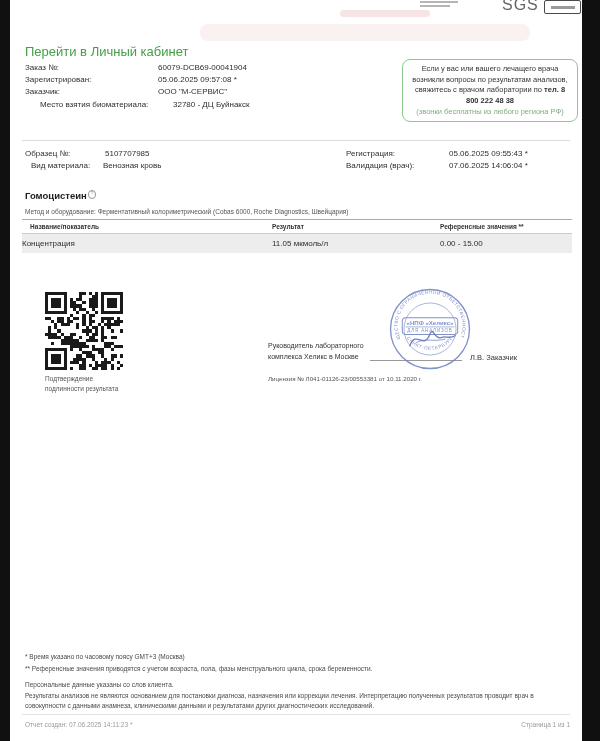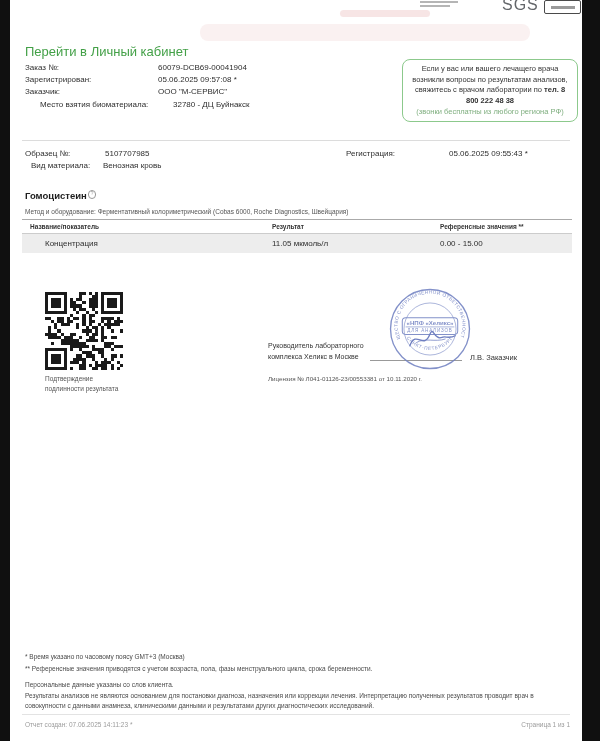--- a/index.html
+++ b/index.html
@@ -75,35 +75,36 @@
   </div>
 
   <div class="hline" style="left:12px;top:140px;width:548px;"></div>
 
   <div class="abs" style="left:15px;top:148px;">
     <div class="lblrow"><span class="lbl" style="width:80px;">Образец №:</span><span>5107707985</span></div>
     <div class="lblrow"><span class="lbl" style="width:72px;padding-left:6px;">Вид материала:</span><span>Венозная кровь</span></div>
   </div>
   <div class="abs" style="left:336px;top:148px;">
     <div class="lblrow"><span class="lbl" style="width:103px;">Регистрация:</span><span>05.06.2025 09:55:43 *</span></div>
+    <div class="lblrow"><span class="lbl" style="width:103px;">Валидация (врач):</span><span>07.06.2025 14:06:04 *</span></div>
   </div>
 
   <div class="abs" style="left:15px;top:190px;font-size:9.5px;font-weight:bold;color:#1e1e1e;">
     <span>Гомоцистеин</span><span style="display:inline-block;width:6.5px;height:6.5px;border:1px solid #999;border-radius:50%;font-size:4.8px;font-weight:normal;color:#999;text-align:center;line-height:6.5px;vertical-align:super;margin-left:1px;">?</span>
   </div>
   <div class="abs" style="left:15px;top:208px;font-size:6.5px;color:#555;">Метод и оборудование: Ферментативный колориметрический (Cobas 6000, Roche Diagnostics, Швейцария)</div>
 
   <div class="abs" style="left:12px;top:219px;width:550px;">
     <div style="border-top:1px solid #aaa;position:relative;height:13px;">
       <span class="abs tbl-h" style="left:8px;top:3px;">Название/показатель</span>
       <span class="abs tbl-h" style="left:250px;top:3px;">Результат</span>
       <span class="abs tbl-h" style="left:418px;top:3px;">Референсные значения **</span>
     </div>
     <div style="border-top:1px solid #ccc;background:#ededed;position:relative;height:19px;">
-      <span class="abs tbl-c" style="left:23px;line-height:19px;">Концентрация</span>
+      <span class="abs tbl-c" style="left:0;line-height:19px;">Концентрация</span>
       <span class="abs tbl-c" style="left:250px;line-height:19px;">11.05 мкмоль/л</span>
       <span class="abs tbl-c" style="left:418px;line-height:19px;">0.00 - 15.00</span>
     </div>
   </div>
 
   <div class="abs" style="left:35px;top:292px;width:78px;height:78px;">
     <svg width="78" height="78" viewBox="0 0 100 100" shape-rendering="crispEdges">
       <g fill="#1a1a1a">
         <rect x="0" y="0" width="28" height="28"></rect>
           <rect x="72" y="0" width="28" height="28"></rect>

